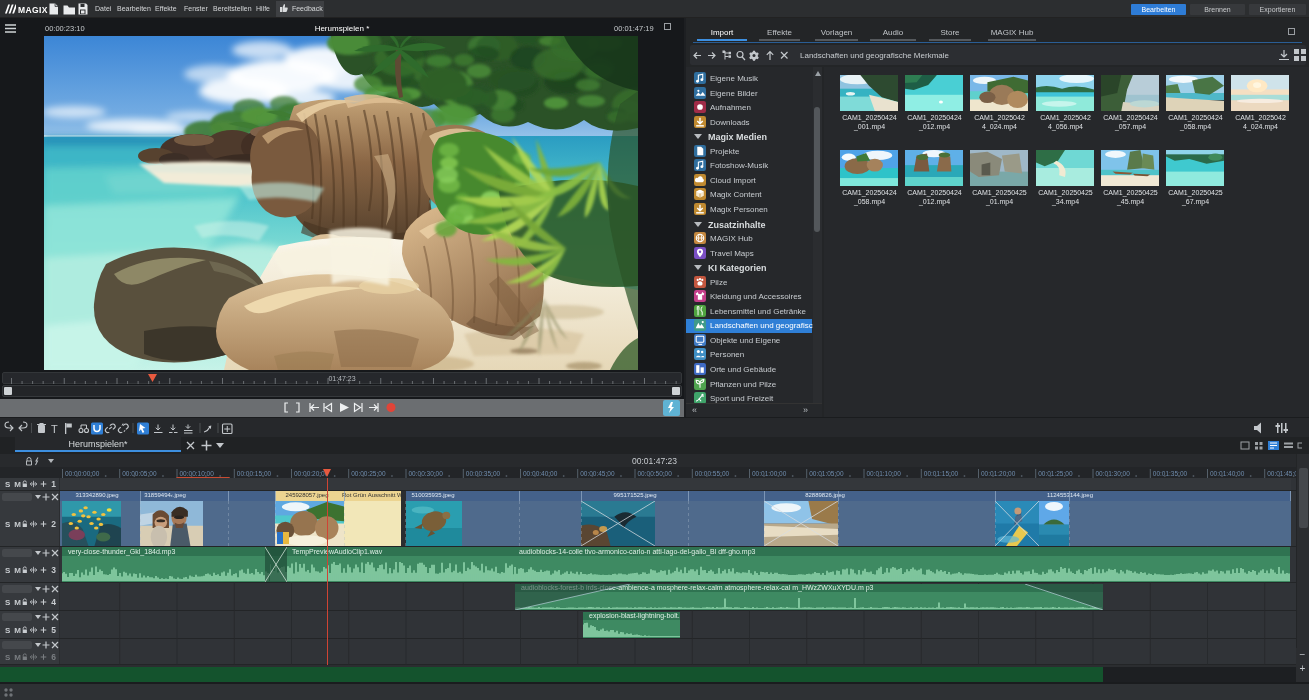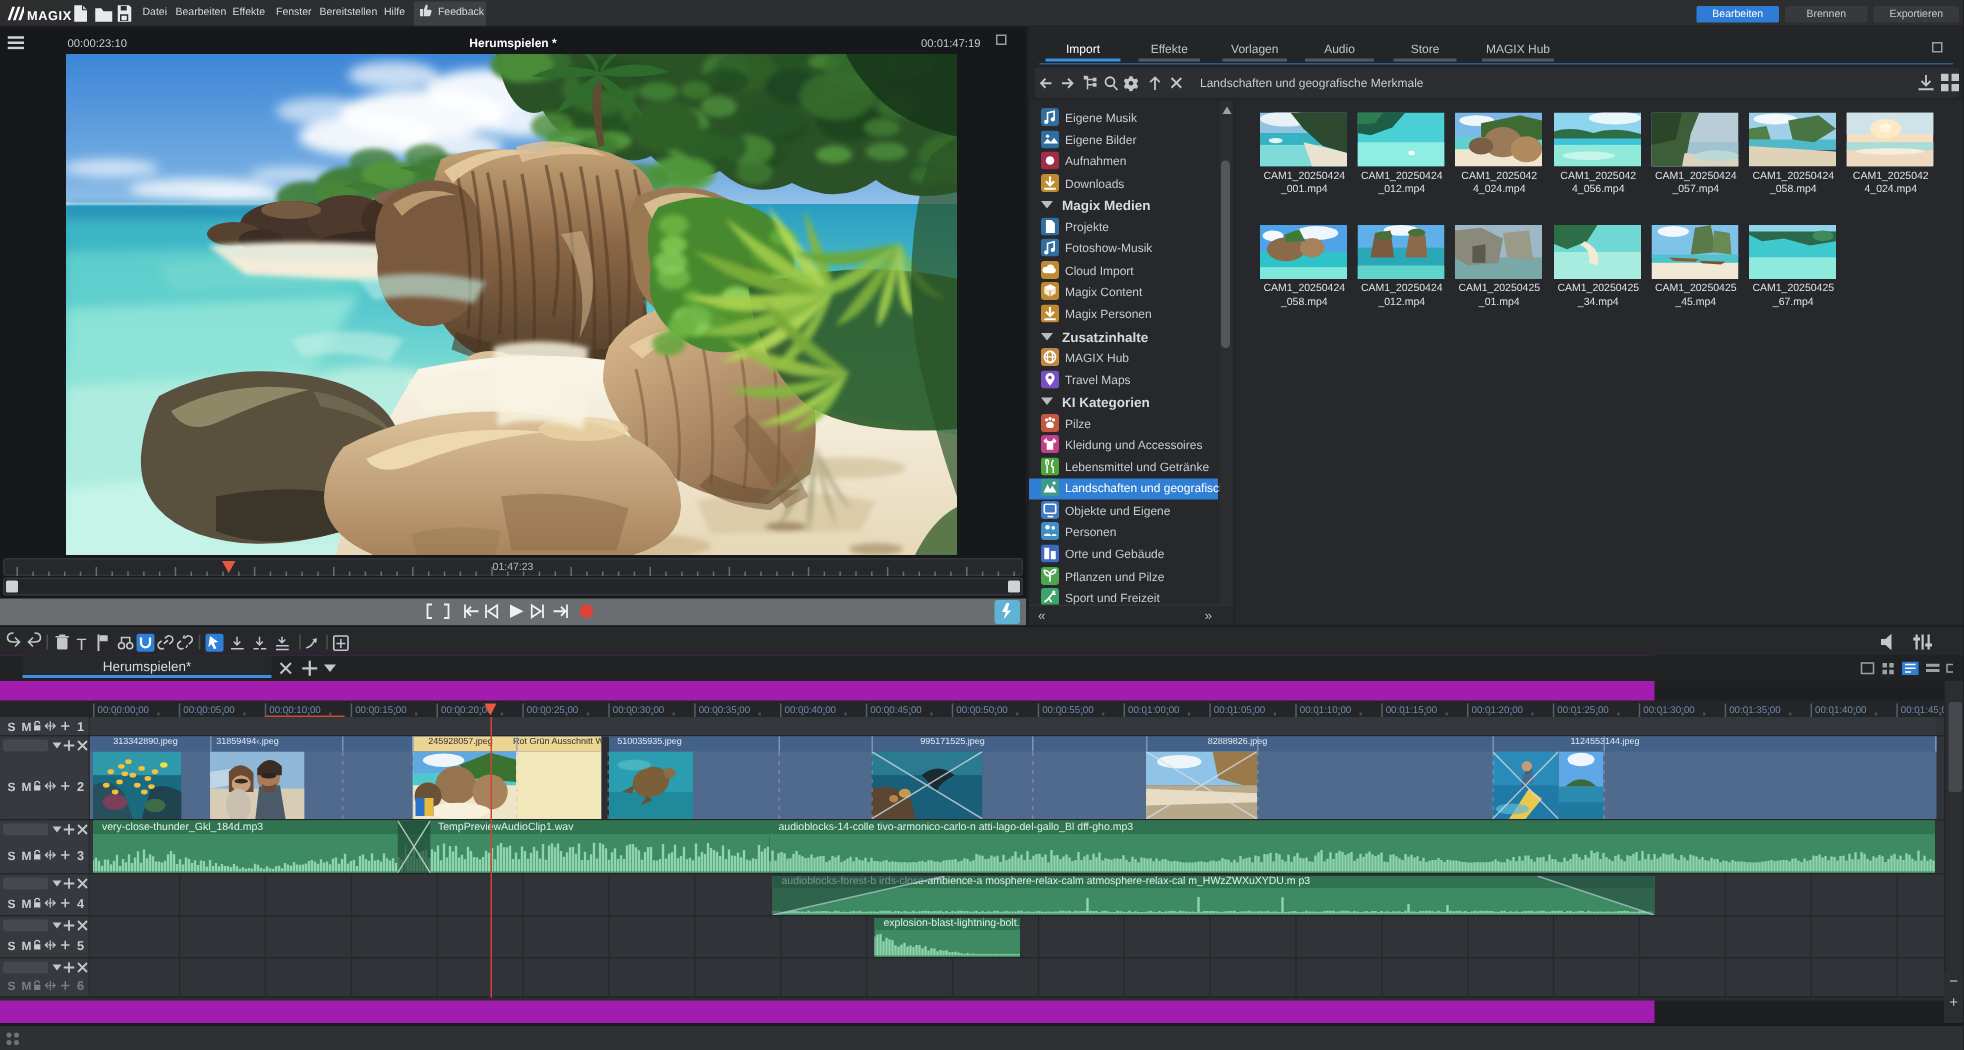--- a/index.html
+++ b/index.html
@@ -47,21 +47,21 @@
  <div class="abs" style="left:1249px;top:4px;width:57px;height:11px;background:#37393c;border-radius:1px;color:#c8cacc;font-size:7px;text-align:center;line-height:11px;">Exportieren</div>
 </div>
 
 <div class="abs" style="left:0;top:18px;width:684px;height:399px;background:#16181b;">
  <svg class="abs" style="left:5px;top:6px" width="11" height="9">
       <g stroke="#cfd3d6" stroke-width="1.6">
         <path d="M0 1 h11 M0 4.5 h11 M0 8 h11"></path>
       </g>
     </svg>
  <div class="abs" style="left:45px;top:6px;font-size:7.5px;color:#c6cacd;">00:00:23:10</div>
- <div class="abs" style="left:0;top:6px;width:684px;text-align:center;font-size:8px;font-weight:bold;color:#fff;">Herumspielen *</div>
+ <div class="abs" style="left:0;top:6px;width:684px;text-align:center;font-size:8px;font-weight:normal;color:#fff;">Herumspielen *</div>
  <div class="abs" style="left:614px;top:6px;font-size:7.5px;color:#c6cacd;">00:01:47:19</div>
  <div class="abs" style="left:664px;top:5px;width:7px;height:7px;border:1px solid #9a9ea2;"></div>
 <svg class="abs" style="left:44px;top:18px" width="594" height="334" viewBox="0 0 594 334">
       <defs>
  <linearGradient id="sky" x1="0" y1="0" x2="0" y2="1">
           <stop offset="0" stop-color="#3c86d6"></stop>
           <stop offset="0.55" stop-color="#72abe2"></stop>
           <stop offset="1" stop-color="#cfe8f4"></stop>
         </linearGradient>
  <linearGradient id="sea" x1="0" y1="0" x2="0" y2="1">
@@ -929,21 +929,21 @@
       <path d="M1,4 h3 l4,-3.5 v11 L4,8 H1 Z"></path>
       <g>
         <rect x="24" y="1" width="1.5" height="10"></rect>
         <rect x="28" y="1" width="1.5" height="10"></rect>
         <rect x="32" y="1" width="1.5" height="10"></rect>
         <rect x="22.5" y="3" width="4.5" height="2"></rect>
         <rect x="30.5" y="7" width="4.5" height="2"></rect>
       </g>
     </svg>
 </div>
-<div class="abs" style="left:0;top:437px;width:1103px;height:245px;background:#a21caf;text-decoration:underline;">
+<div class="abs" style="left:0;top:437px;width:1103px;height:245px;background:#14532d;text-decoration:underline;">
  <div class="abs" style="left:0;top:0;width:1309px;height:17px;background:#202224;">
   <div class="abs" style="left:15px;top:0;width:166px;height:15px;background:#26282b;border-bottom:2px solid #3d8fe0;color:#d8dcde;font-size:9px;text-align:center;line-height:15px;">Herumspielen*</div>
   <svg class="abs" style="left:186px;top:4px" width="10" height="10" stroke="#c3c7cb" stroke-width="1.3">
         <path d="M1,1 l7,7 M8,1 l-7,7"></path>
       </svg>
   <svg class="abs" style="left:201px;top:3px" width="11" height="11" stroke="#c3c7cb" stroke-width="1.5">
         <path d="M5.5,0.5 v10 M0.5,5.5 h10"></path>
       </svg>
   <div class="abs" style="left:216px;top:6px;width:0;height:0;border-left:4px solid transparent;border-right:4px solid transparent;border-top:5px solid #c3c7cb;"></div>
   <svg class="abs" style="left:1240px;top:4px" width="62" height="10" fill="none" stroke="#9da1a5">
@@ -959,20 +959,29 @@
           <path d="M30,2 h7 M30,4.5 h7 M30,7 h4" stroke="#fff" stroke-width="1"></path>
         </g>
         <g fill="#9da1a5" stroke="none">
           <rect x="44" y="1.5" width="9" height="2"></rect>
           <rect x="44" y="5" width="9" height="2"></rect>
         </g>
         <rect x="58" y="2" width="5" height="5"></rect>
       </svg>
  </div>
 
+ <div class="abs" style="left:0;top:17px;width:1309px;height:14px;background:#282a2d;border-bottom:1px solid #1e2022;">
+  <svg class="abs" style="left:26px;top:3px" width="34" height="9" fill="none" stroke="#b3b7bb" stroke-width="1">
+        <path d="M1,4 v-1.5 a2 2 0 0 1 4,0 V4 M0.5,4 h5 v4 h-5 Z"></path>
+        <path d="M12,0.5 l-2,3.5 h1.5 l-2,4" stroke-width="1.1"></path>
+      </svg>
+  <div class="abs" style="left:48px;top:5px;width:0;height:0;border-left:3.5px solid transparent;border-right:3.5px solid transparent;border-top:4.5px solid #b3b7bb;"></div>
+  <div class="abs" style="left:0;top:2px;width:1309px;text-align:center;font-size:8.5px;color:#c8ccd0;">00:01:47:23</div>
+  <div class="abs" style="right:8px;top:2px;font-size:9px;color:#9da1a5;">]</div>
+ </div>
 <div class="abs" style="left:0;top:30px;width:1309px;height:11px;background:#232528;">
       <svg class="abs" style="left:0;top:0" width="1309" height="12">
         <rect x="62.0" y="2" width="1" height="9" fill="#55606a"></rect>
         <text x="65.0" y="8.5" font-size="6.5" fill="#6f8cad" font-family="Liberation Sans">00:00:00;00</text>
         <rect x="76.3" y="8" width="1.5" height="2" fill="#4a525a"></rect>
         <rect x="90.6" y="8" width="1.5" height="2" fill="#4a525a"></rect>
         <rect x="104.9" y="8" width="1.5" height="2" fill="#4a525a"></rect>
         <rect x="119.2" y="2" width="1" height="9" fill="#55606a"></rect>
         <text x="122.2" y="8.5" font-size="6.5" fill="#6f8cad" font-family="Liberation Sans">00:00:05;00</text>
         <rect x="133.6" y="8" width="1.5" height="2" fill="#4a525a"></rect>

